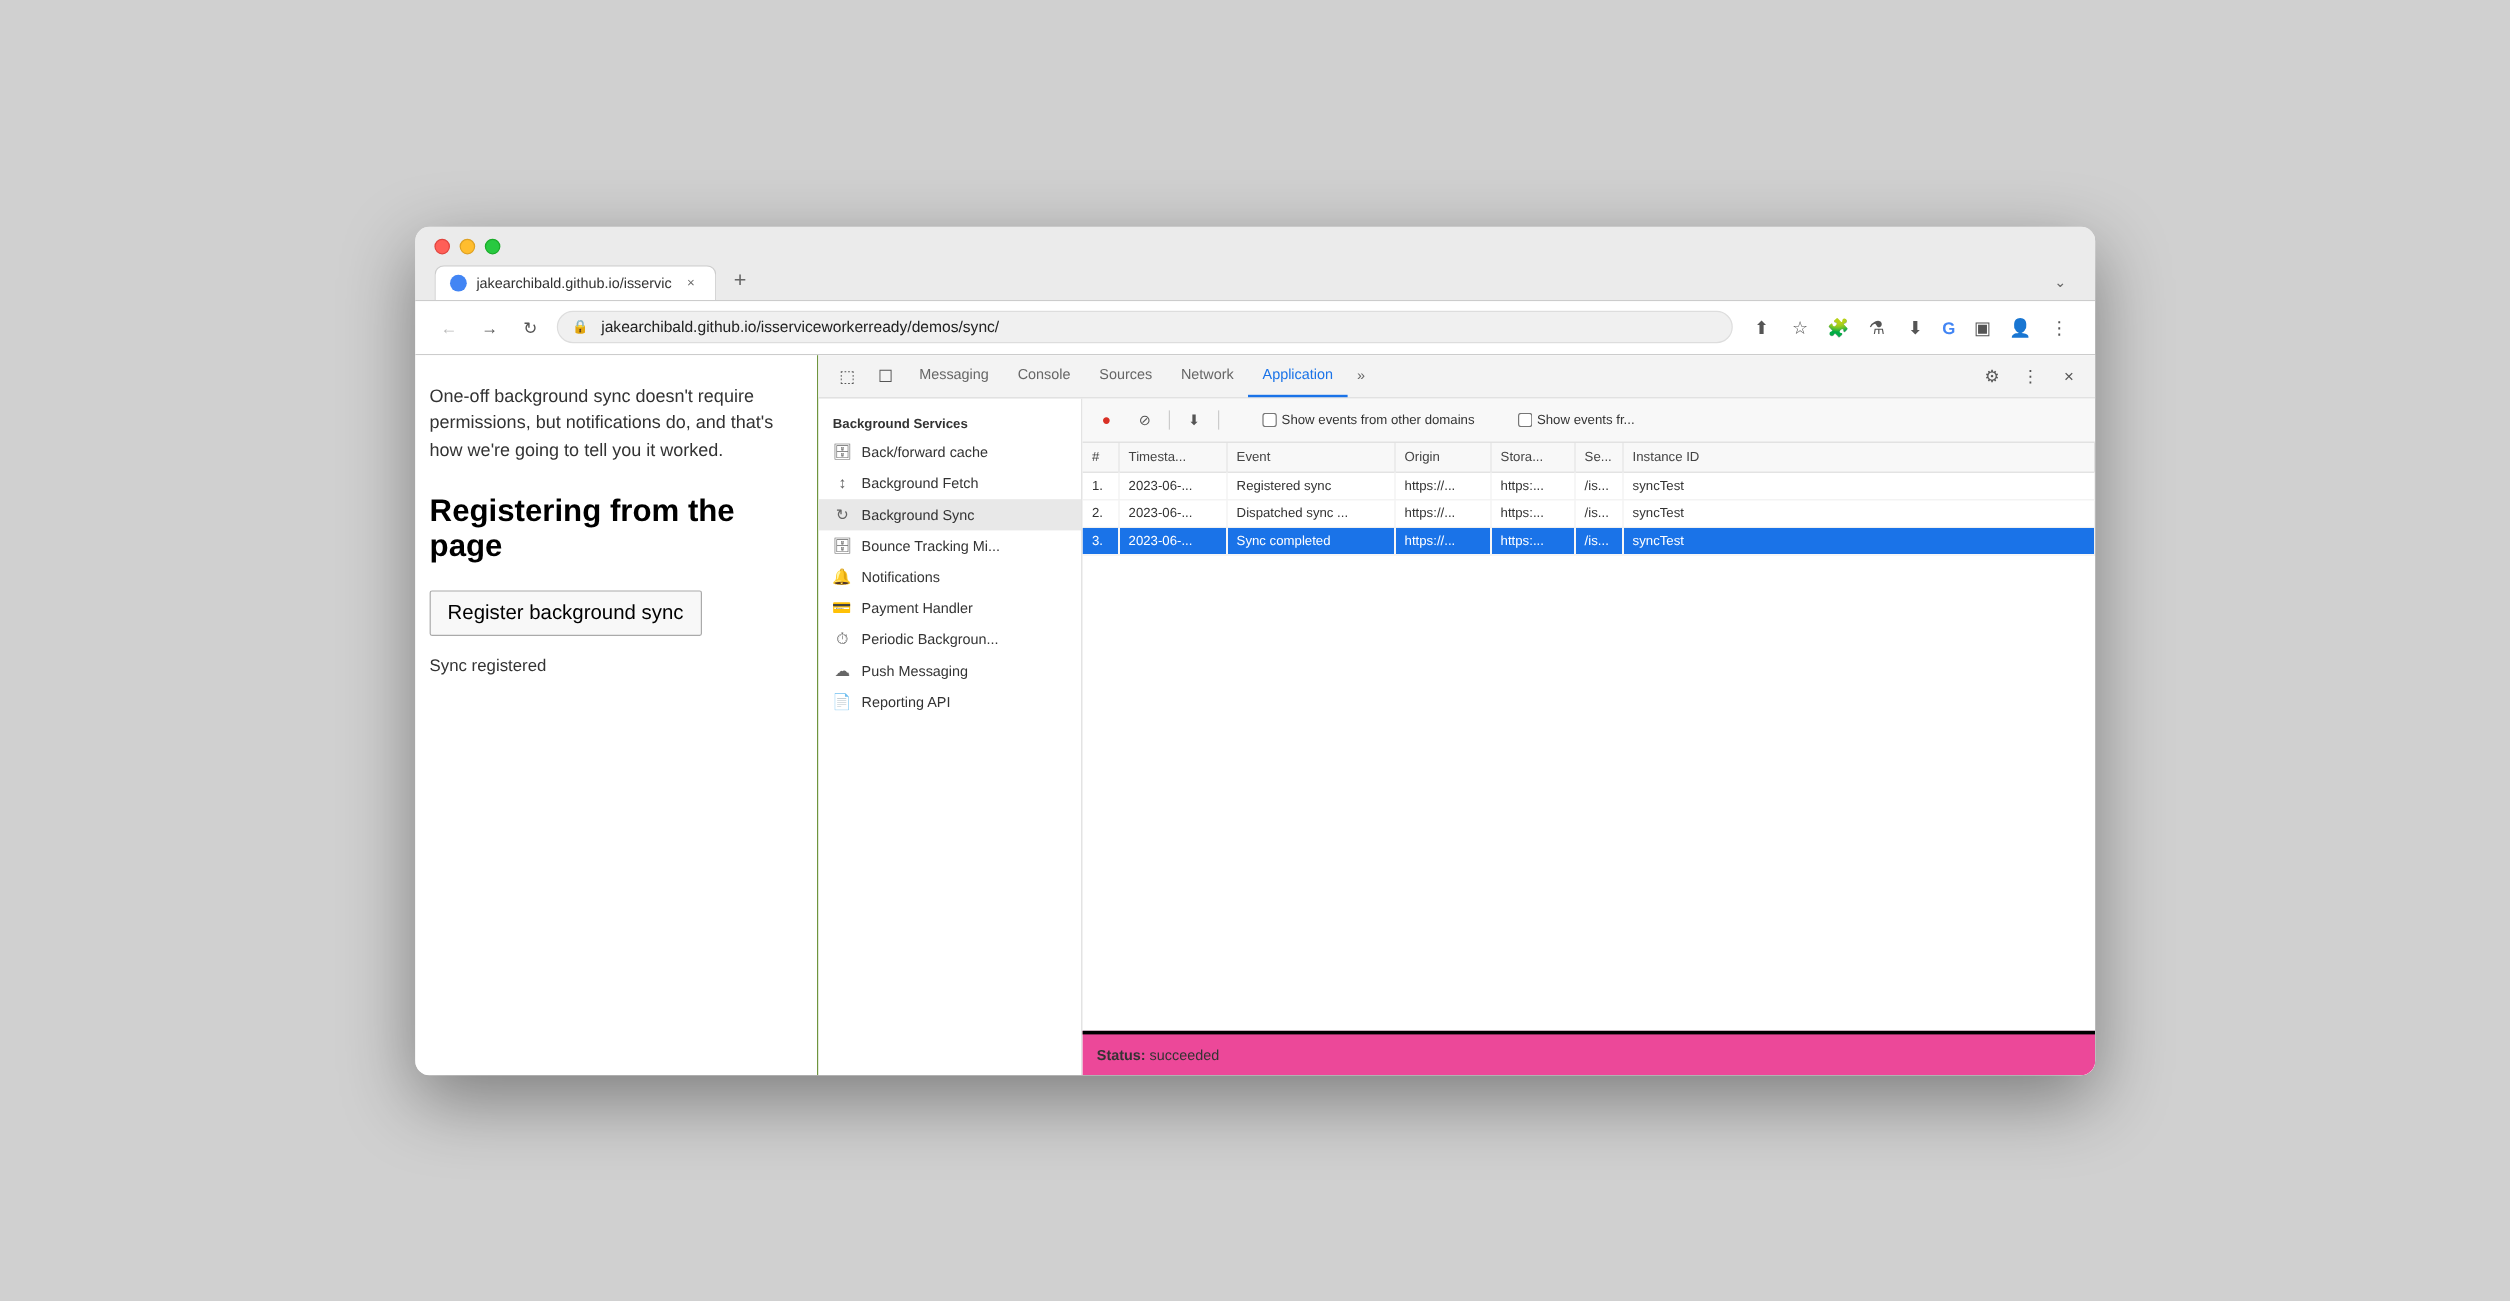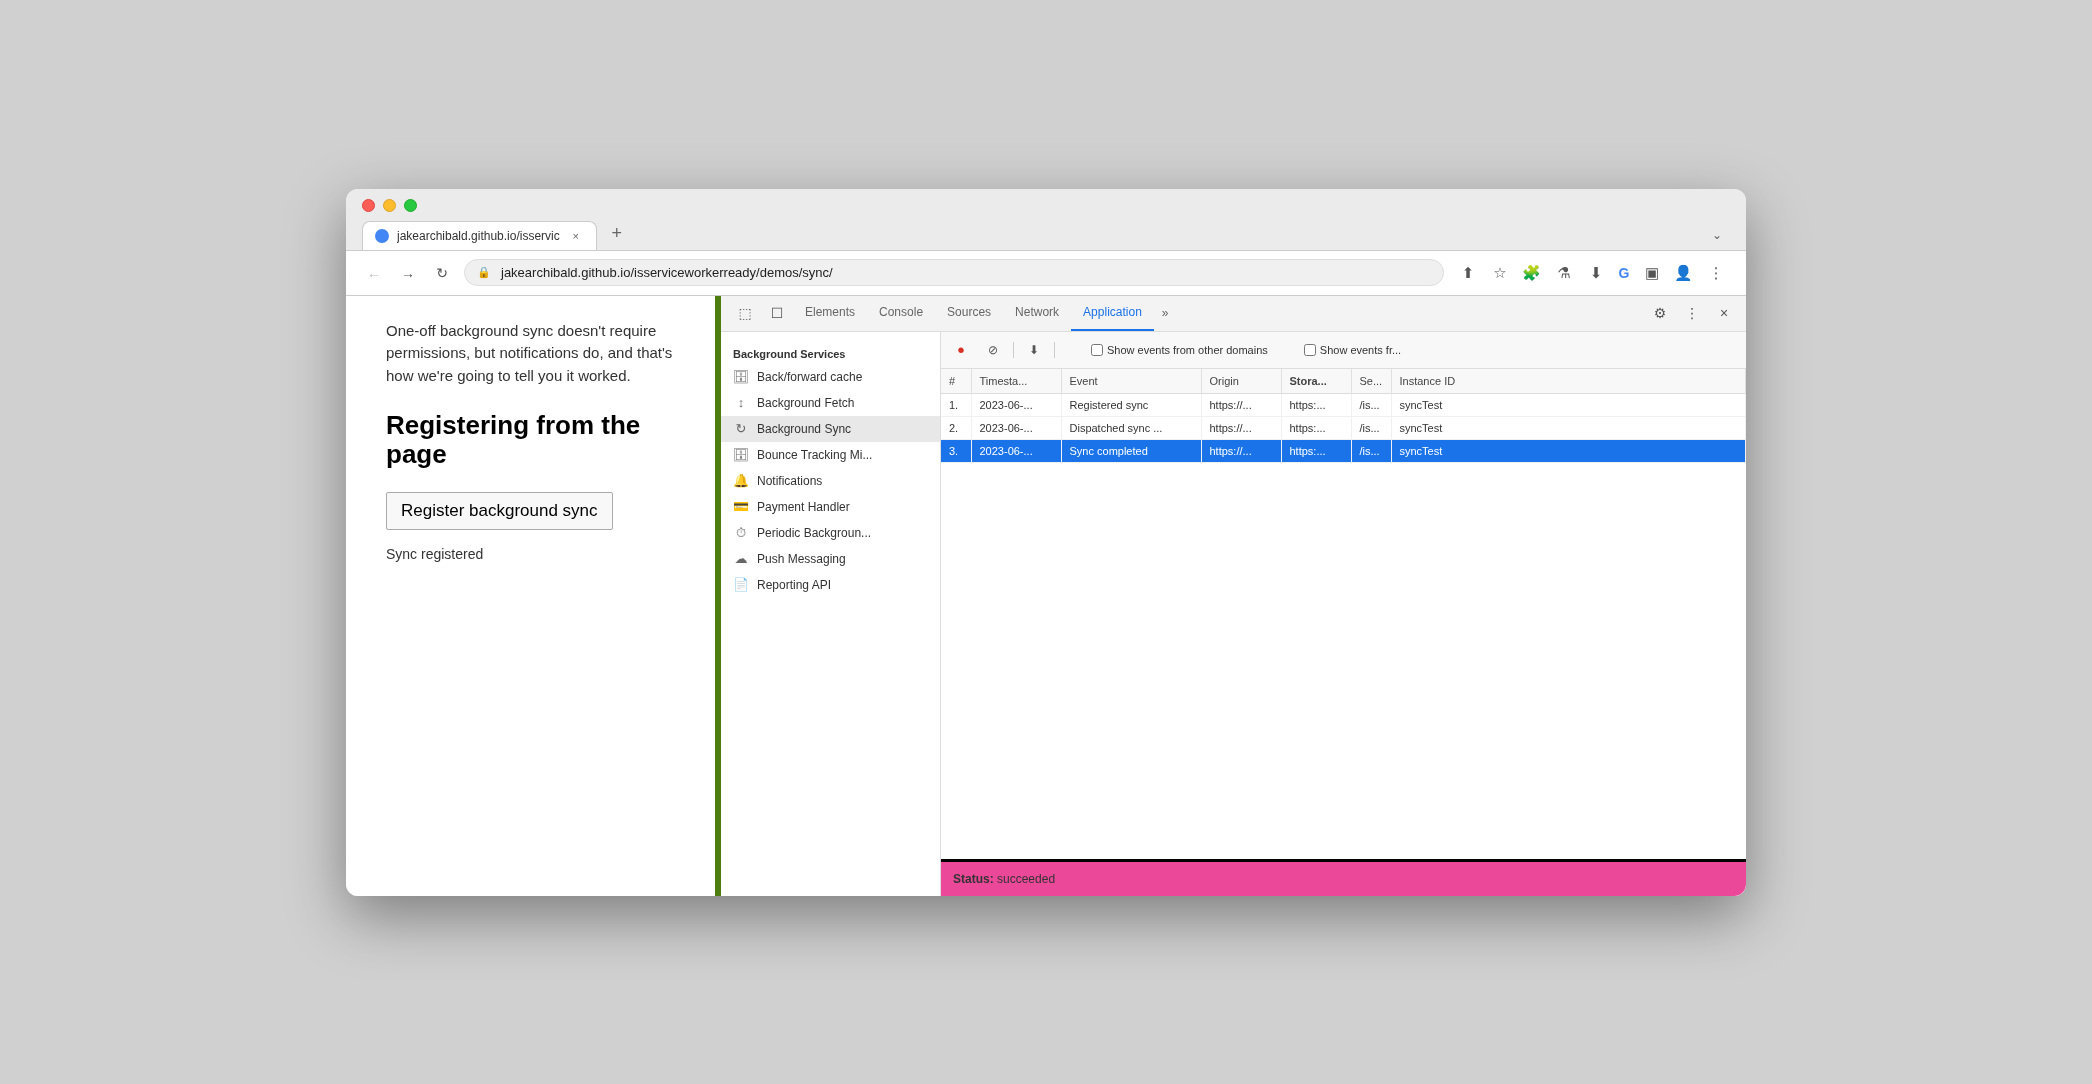--- a/index.html
+++ b/index.html
@@ -197,24 +197,24 @@
 
     
     .main-content {
       display: flex;
       height: 600px;
       background: #fff;
     }
 
     
     .webpage-content {
-      width: 375px;
+      width: 336px;
       flex-shrink: 0;
-      padding: 24px 40px;
-      border-right: 6px solid #4d7c0f;
+      padding: 24px 12px;
+      border-right: 1px solid #4d7c0f;
       overflow-y: auto;
     }
 
     .page-description {
       font-size: 15px;
       color: #333;
       line-height: 1.5;
       margin-bottom: 24px;
     }
 
@@ -452,21 +452,21 @@
 
     tr.selected td {
       background: #1a73e8;
       color: #fff;
     }
 
     .th-num { width: 30px; }
     .th-ts { width: 90px; }
     .th-event { width: 140px; }
     .th-origin { width: 80px; }
-    .th-storage { width: 70px; font-weight: bold; }
+    .th-storage { width: 70px; }
     .th-se { width: 40px; }
     .th-iid { flex: 1; }
 
     
     .status-area {
       padding: 10px 12px;
       border-top: 3px solid #000000;
       font-size: 12px;
       color: #333;
       background: #ec4899;
@@ -531,21 +531,21 @@
       <button class="register-btn">Register background sync</button>
       <p class="sync-status">Sync registered</p>
     </div>
 
     <div class="devtools">
 
       <div class="devtools-tabs">
         <div class="devtools-panel-icon">⬚</div>
         <div class="devtools-panel-icon">☐</div>
         <div class="devtools-tab">
-          <span>Elements</span>
+          <span>Messaging</span>
         </div>
         <div class="devtools-tab">
           <span>Console</span>
         </div>
         <div class="devtools-tab">
           <span>Sources</span>
         </div>
         <div class="devtools-tab">
           <span>Network</span>
         </div>

